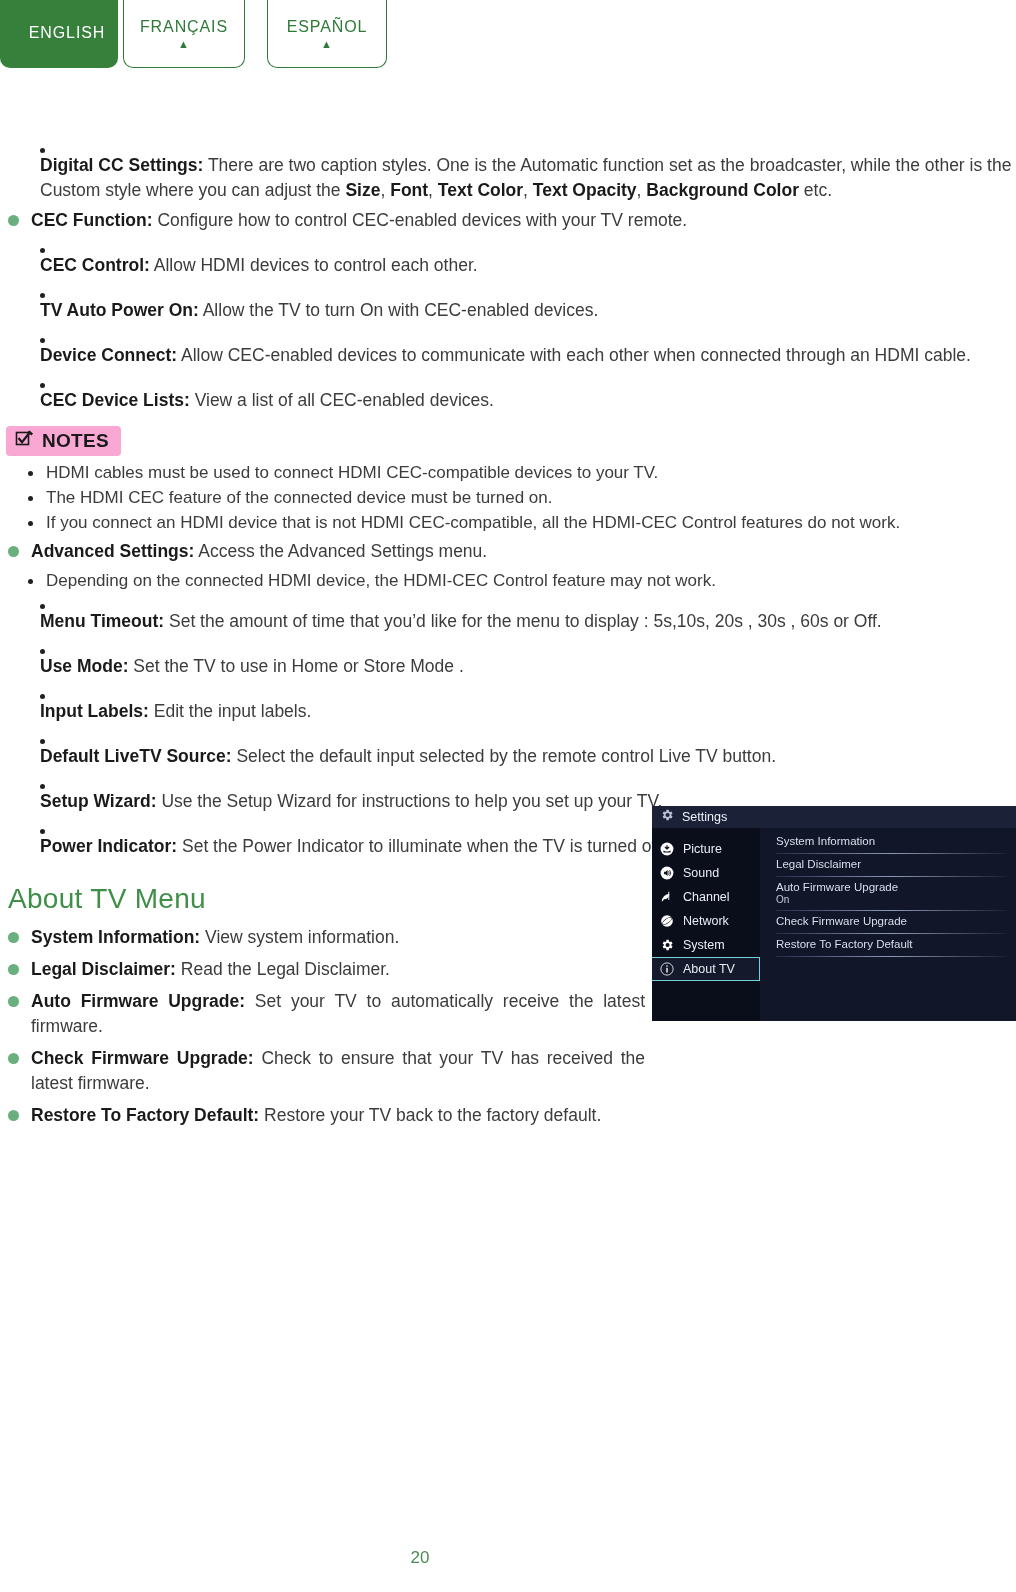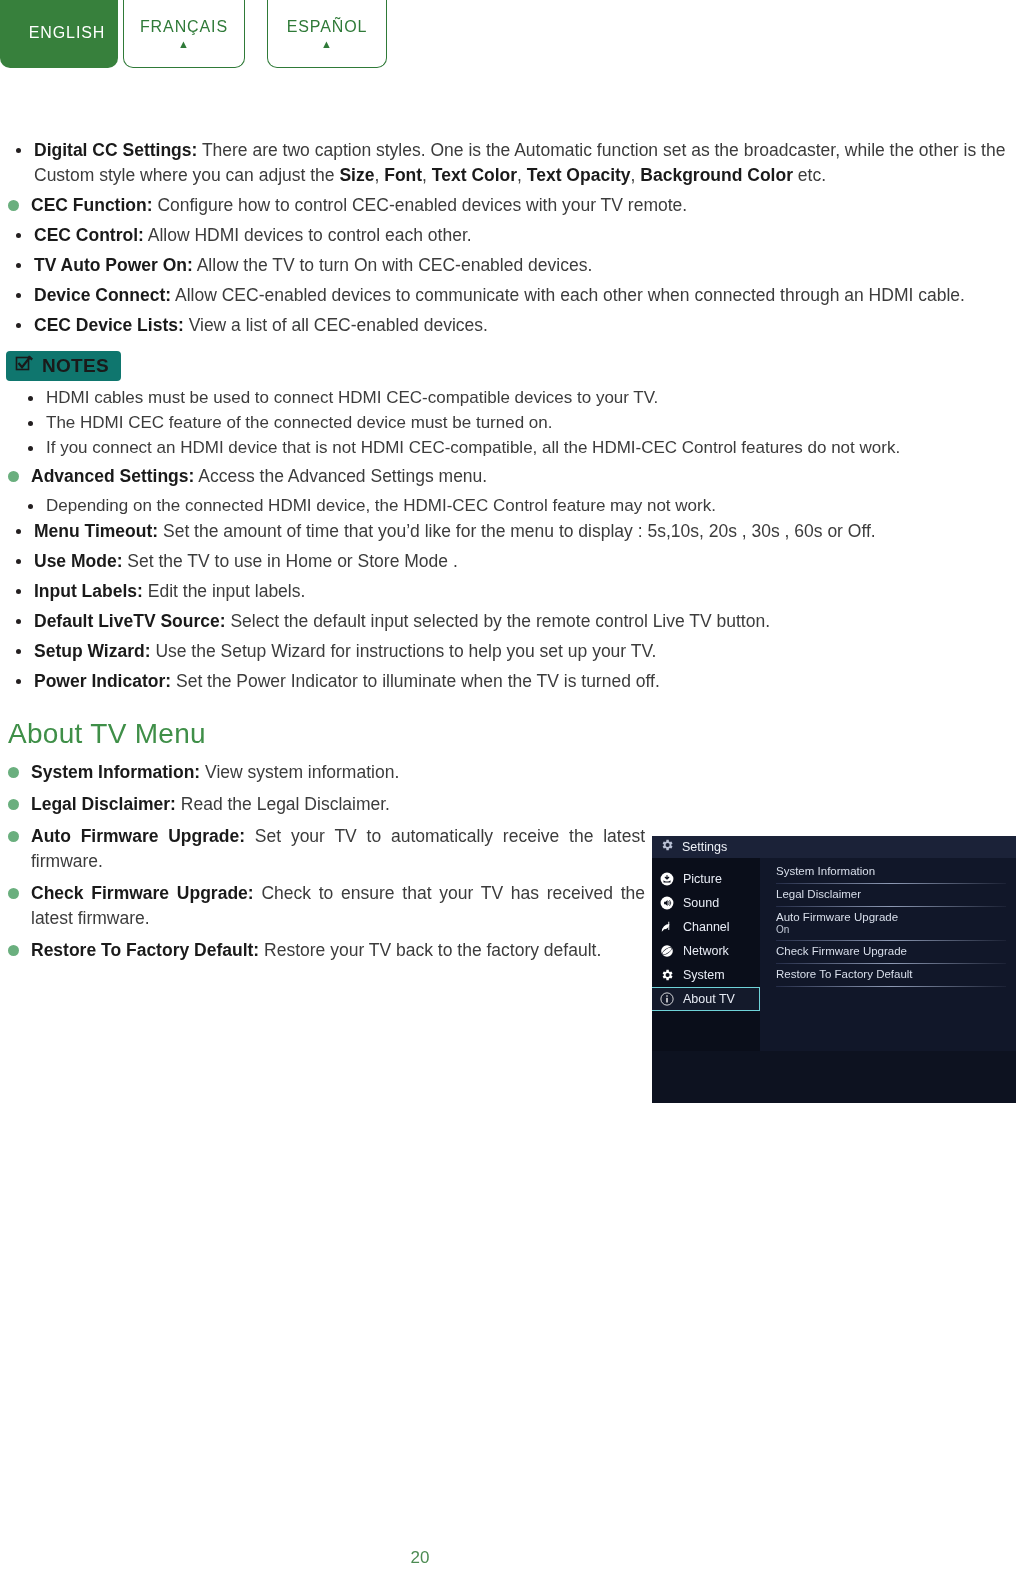--- a/index.html
+++ b/index.html
@@ -89,21 +89,21 @@
     width: 11px; height: 11px;
     border-radius: 50%;
     background: #6aaf7e;
     margin-top: 7px;
     margin-right: 12px;
     flex: 0 0 auto;
   }
   .lvl1 .txt { font-size: 17.5px; }
 
   
-  .lvl2 { padding-left: 16px; }
+  .lvl2 { padding-left: 40px; flex-direction: column; }
   .lvl2 .bullet {
     width: 5px; height: 5px;
     border-radius: 50%;
     background: #231f20;
     margin-top: 10px;
     margin-right: 13px;
     flex: 0 0 auto;
   }
 
   
@@ -116,21 +116,21 @@
     margin-right: 13px;
     flex: 0 0 auto;
   }
   .note-li .txt { font-size: 17px; line-height: 24px; color: #3c3c3c; }
 
   
   #notes-badge {
     display: inline-flex;
     align-items: center;
     gap: 7px;
-    background: #0f766e;
+    background: #f9a8d4;
     border-radius: 4px;
     padding: 3px 12px 4px 9px;
     margin: 8px 0 5px 6px;
   }
   #notes-badge .notes-label {
     font-size: 19px;
     font-weight: bold;
     color: #1a1a1a;
     letter-spacing: 0.3px;
   }
@@ -146,23 +146,23 @@
 
   
   #about-list { width: 645px; }
   #about-list .li { margin-bottom: 7px; }
   #about-list .txt { text-align: justify; }
 
   
   #tv-shot {
     position: absolute;
     left: 652px;
-    top: 836px;
+    top: 806px;
     width: 364px;
-    height: 267px;
+    height: 215px;
     background: #0d1220;
     overflow: hidden;
   }
   #tv-titlebar {
     height: 22px;
     background: #1b2238;
     display: flex;
     align-items: center;
     padding-left: 8px;
     gap: 8px;

